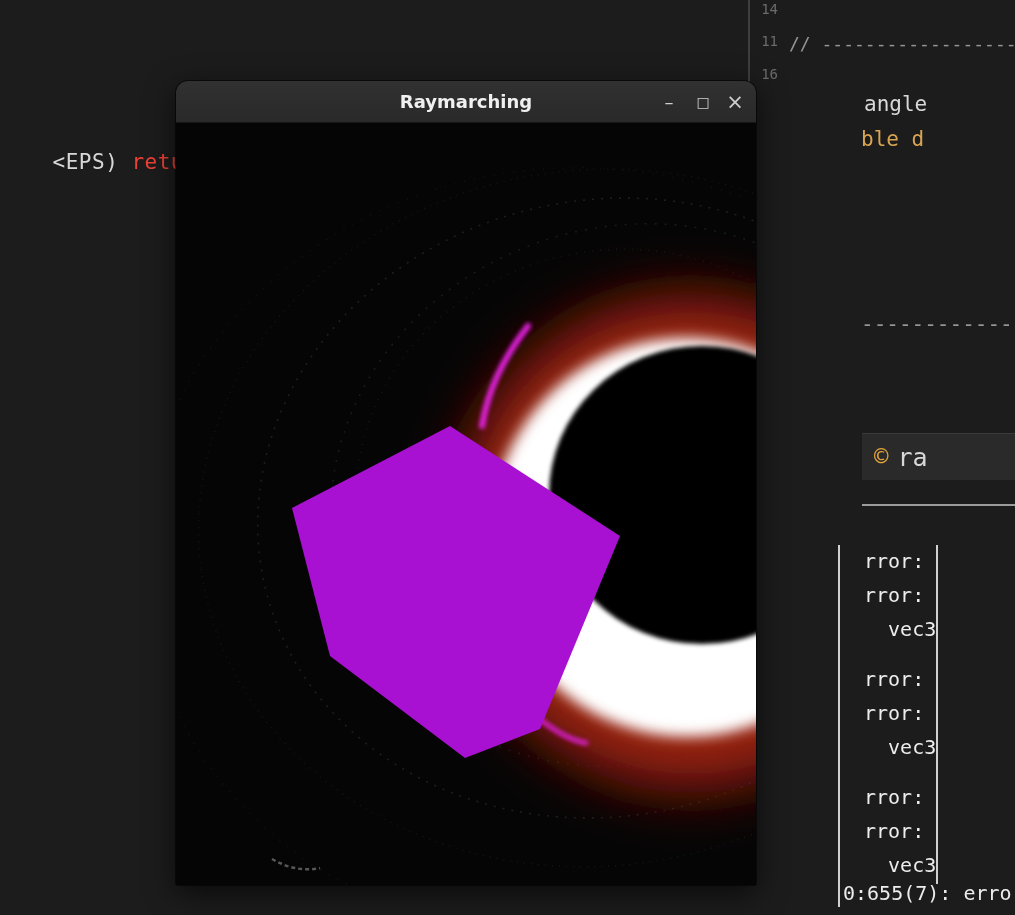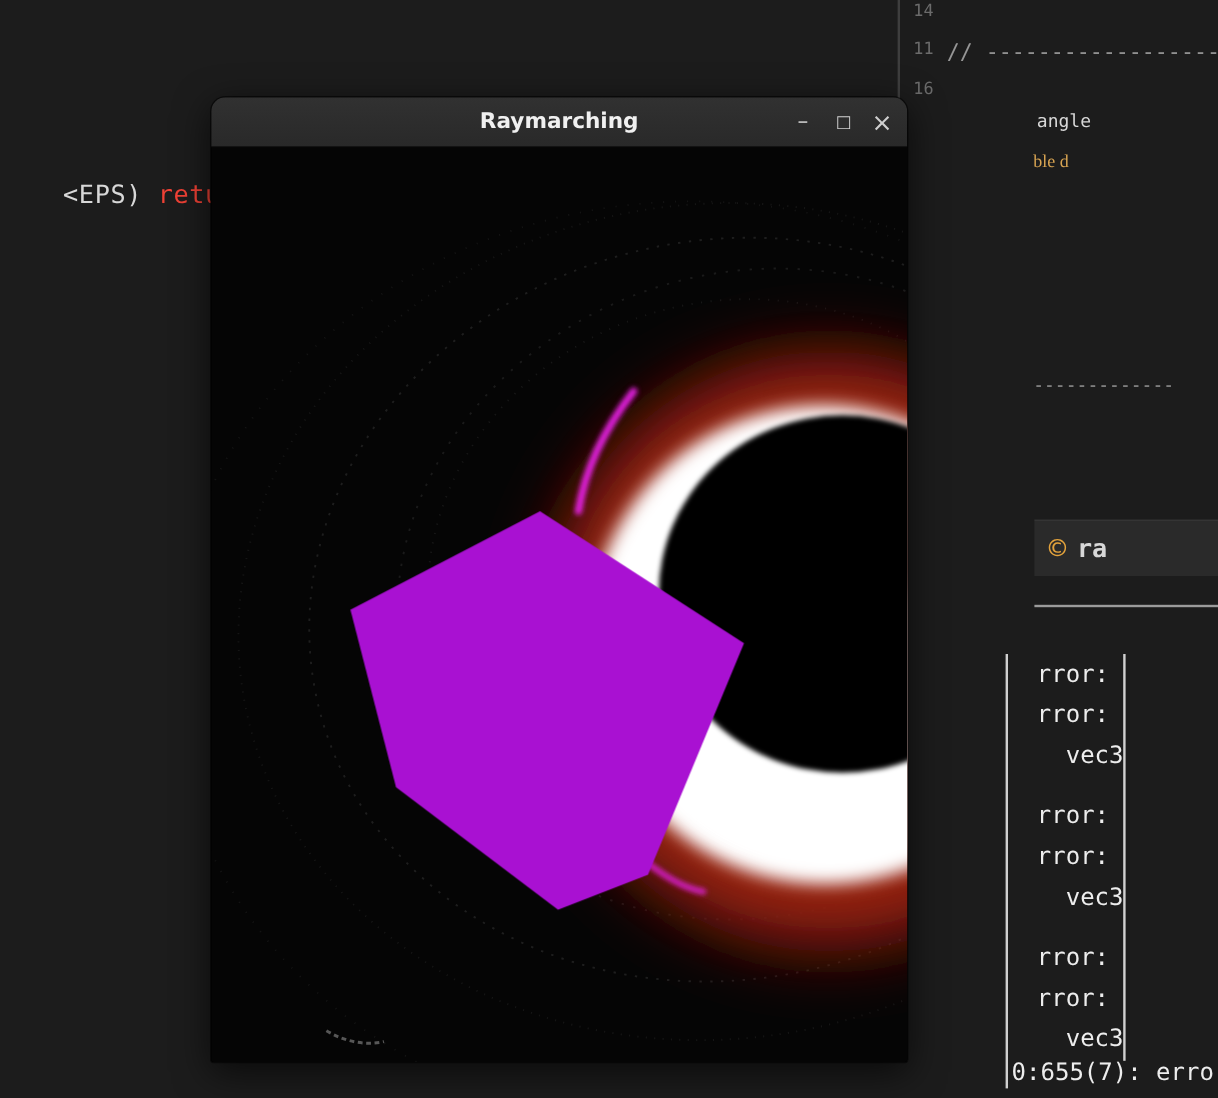--- a/index.html
+++ b/index.html
@@ -9,40 +9,40 @@
   }
   html,body{margin:0;padding:0;background:#111;}
   #screen{
     position:relative; width:1015px; height:915px; overflow:hidden;
     background:#1c1c1c;
     font-family:"DejaVu Sans Mono", monospace;
   }
   .abs{position:absolute;}
   .pre{white-space:pre;}
   .c-light{color:var(--text-light);} .c-red{color:var(--code-red);}
-  .c-yellow{color:var(--code-yellow);font-family:Liberation Serif, serif;} .c-gray{color:var(--text-gray);}
+  .c-yellow{color:var(--code-yellow);} .c-gray{color:var(--text-gray);}
 
   
   .left-frag{left:0; top:126px; font-size:21px; letter-spacing:.5px;}
   .gutter-divider{left:748px; top:0; width:2px; height:86px; background:#3e3e3e;}
   .lineno{left:750px; width:28px; text-align:right; font-size:14px; color:var(--text-dim);}
   .gutter-comment{left:789px; top:33px; font-size:18px;}
-  .frag{font-size:15px;}
+  .frag{font-size:21px;}
   .frag-angle{left:864px; top:92px;}
   .frag-ble{left:861px; top:127px;}
   .frag-urn{left:858px; top:160px;}
   .frag-dashes{left:861px; top:312px;}
 
   .tab{
     left:862px; top:433px; width:153px; height:47px; background:#2a2a2a;
     border-top:1px solid rgba(255,255,255,.07);
     display:flex; align-items:center; gap:9px; padding-left:12px; box-sizing:border-box;
   }
   .tab-icon{color:var(--icon-orange); font-size:24px; line-height:1;}
-  .tab-label{color:var(--text-light); font-size:21px; font-weight:bold;}
+  .tab-label{color:var(--text-light); font-size:25px; font-weight:normal;}
   .tab-separator{left:862px; top:504px; width:153px; height:2px; background:#9b9b9b;}
 
   .console{left:864px; top:544px; width:160px; color:var(--console-text);}
   .console-line{font-size:20px; line-height:34px; white-space:pre;}
   .console-line.gap{margin-top:16px;}
   .divider-v{left:936px; top:545px; width:2px; height:339px; background:#d0d0d0;}
   .panel-border-left{left:838px; top:545px; width:2px; height:362px; background:#d0d0d0; z-index:1;}
   .bottom-line{left:843px; top:881px; font-size:20px; color:var(--console-text); white-space:pre; z-index:1;}
 
   

